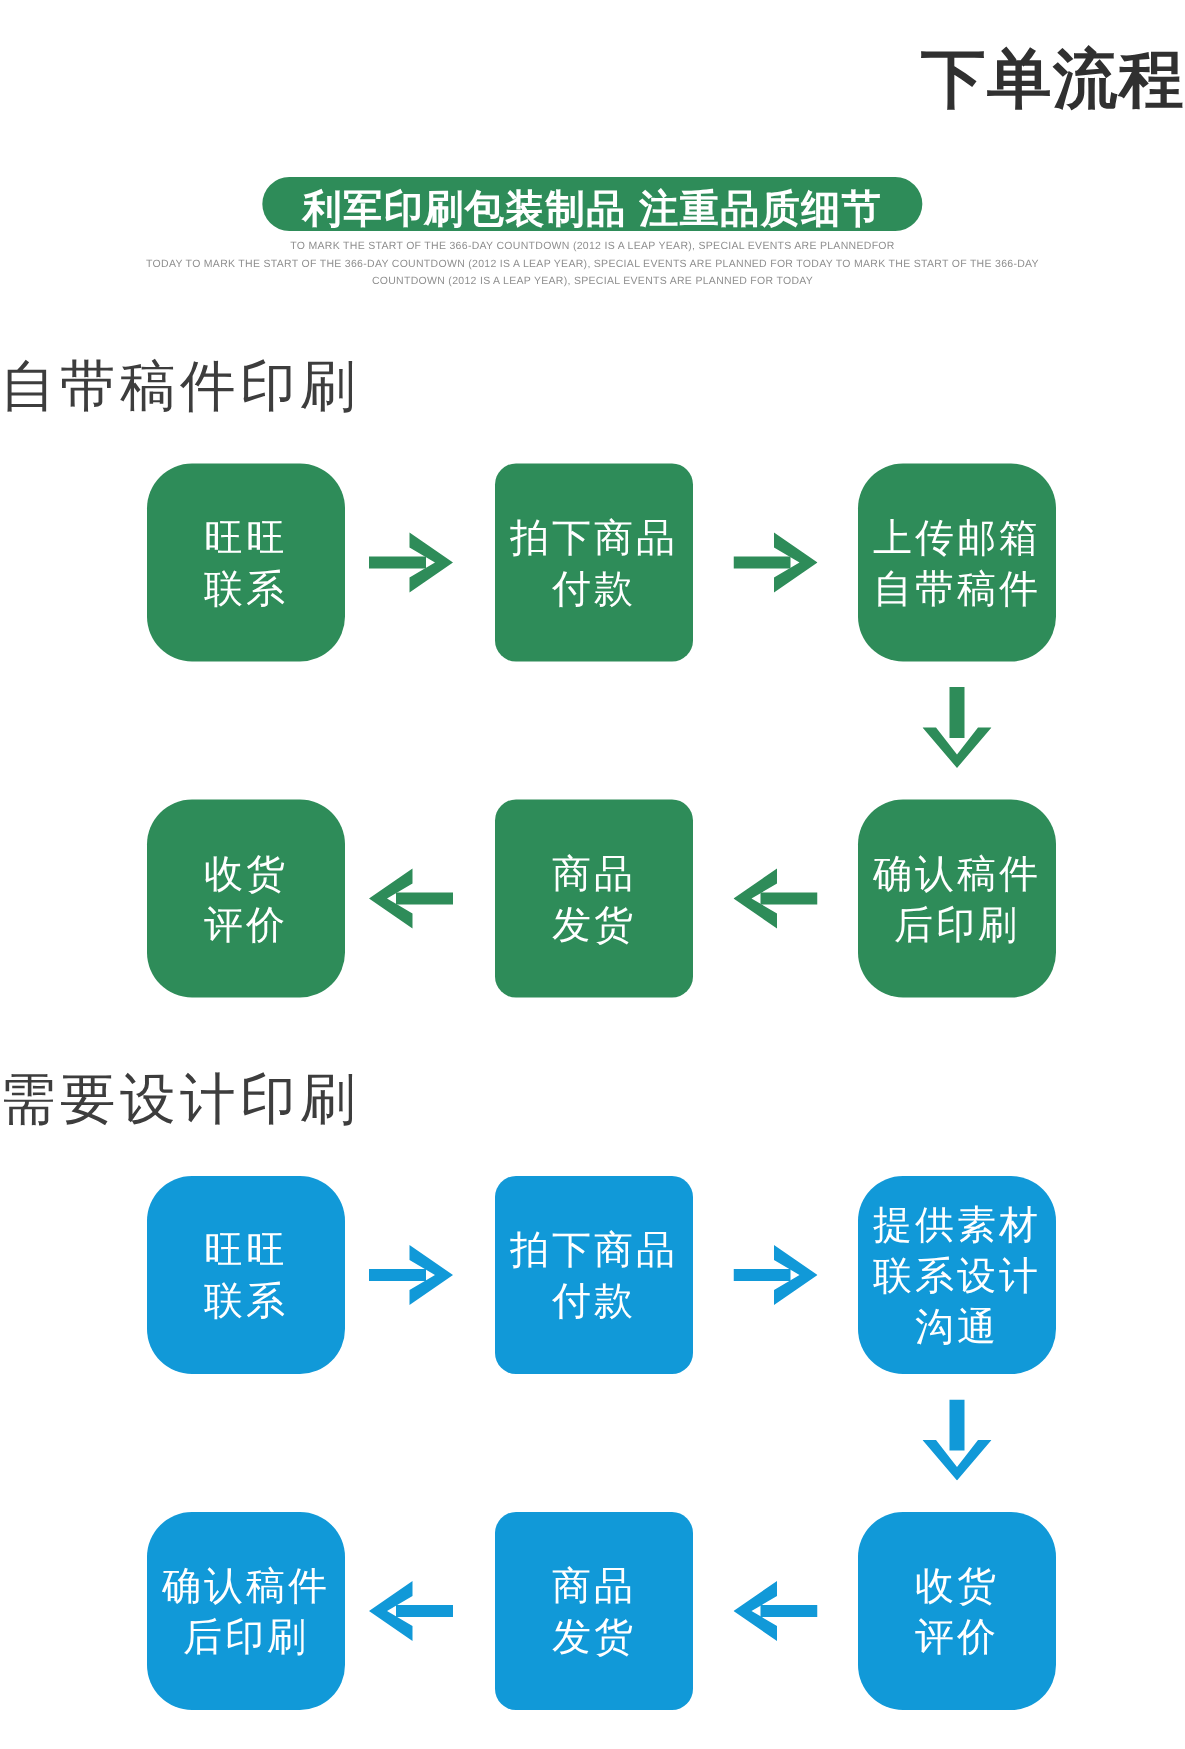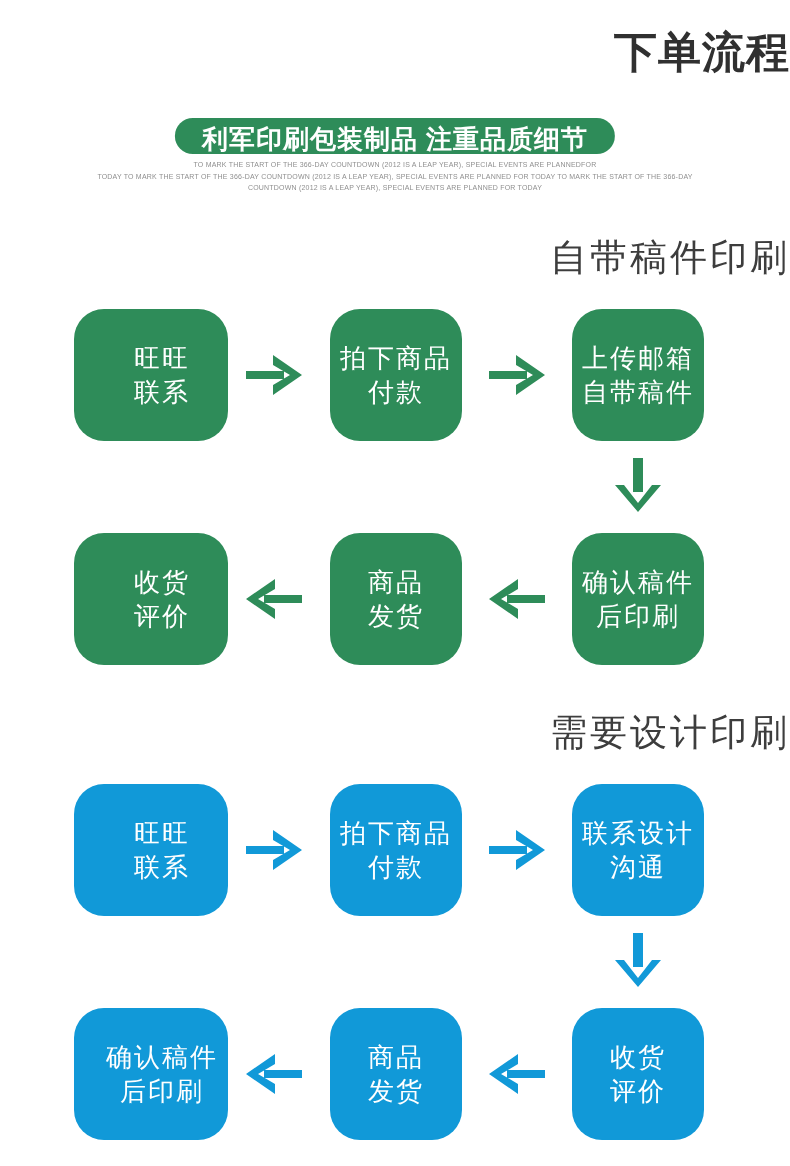--- a/index.html
+++ b/index.html
@@ -49,21 +49,21 @@
   }
 
   
   .flow { position: absolute; left: 0; width: 790px; height: 445px; }
   #flow1 { top: 228px; }
   #flow2 { top: 703px; }
 
   .section-title {
     position: absolute;
     top: 5px; left: 0; width: 100%;
-    text-align: right;
+    text-align: left;
     font-size: 37px;
     font-weight: 400;
     letter-spacing: 3px;
     color: var(--section-color, #3d3d3d);
   }
 
   .step-box {
     position: absolute;
     width: 132px; height: 132px;
     border-radius: 30px;
@@ -74,22 +74,22 @@
     color: #ffffff;
     font-size: 26px;
     line-height: 34px;
     letter-spacing: 2px;
     text-align: center;
   }
   .flow.green .step-box { background: var(--green, #2e8c59); }
   .flow.blue  .step-box { background: var(--blue, #1199d8); }
   .bl { display: block; }
 
-  .c1 { left: 74px; padding-left: 22px; }
-  .c2 { left: 330px; }
+  .c1 { left: 98px; }
+  .c2 { left: 330px; border-radius: 14px; }
   .c3 { left: 572px; }
   .r1 { top: 81px; }
   .r2 { top: 305px; align-items: center; }
 
   .arrow-h { position: absolute; width: 56px; height: 44px; }
   .a1 { left: 246px; }
   .a2 { left: 489px; }
   .ar1 { top: 125px; }
   .ar2 { top: 349px; }
   .arrow-h.left svg { transform: scaleX(-1); }
@@ -191,20 +191,21 @@
       <span class="bl">旺旺</span>
       <span class="bl">联系</span>
       <span class="bl"></span>
     </div>
     <div class="step-box c2 r1">
       <span class="bl">拍下商品</span>
       <span class="bl">付款</span>
       <span class="bl"></span>
     </div>
     <div class="step-box c3 r1">
+      <span class="bl">提供素材</span>
       <span class="bl">联系设计</span>
       <span class="bl">沟通</span>
     </div>
 
     <div class="arrow-h a1 ar1">
       <svg viewBox="0 0 56 44">
           <rect x="0" y="18" width="38" height="8"></rect>
           <path d="M27 2 L56 22 L27 42 L27 32 L44 22 L27 12 Z"></path>
         </svg>
     </div>

